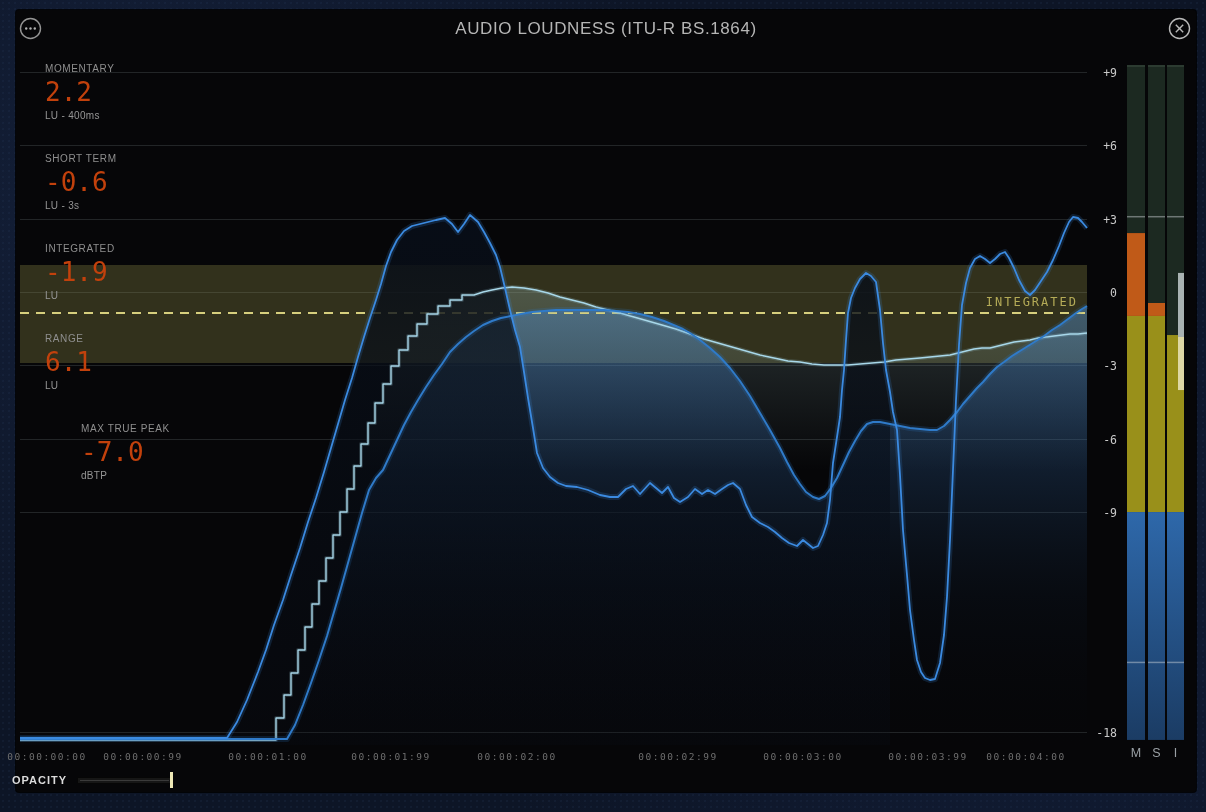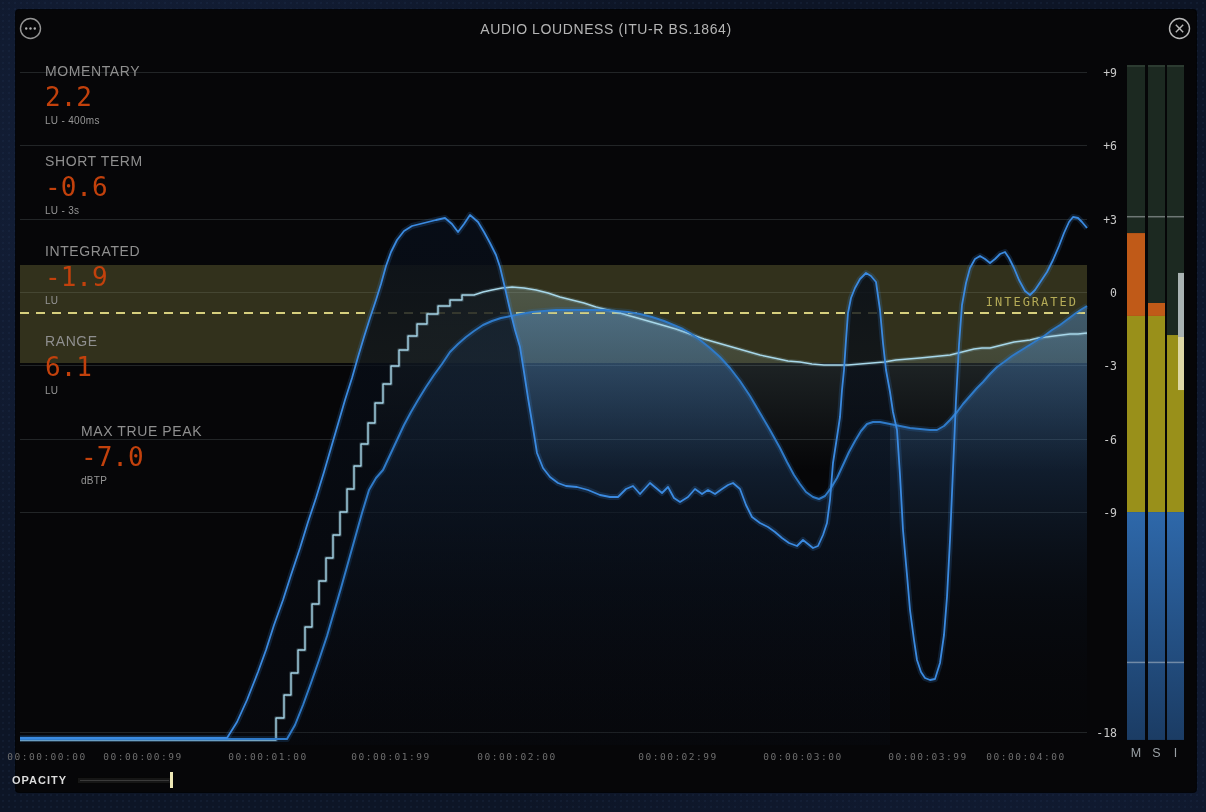--- a/index.html
+++ b/index.html
@@ -15,29 +15,29 @@
   }
   .window{
     position:absolute;left:16px;top:10px;width:1180px;height:782px;
     background:#060608;border-radius:3px;box-shadow:0 0 0 1px rgba(0,0,0,.8);
   }
   .titlebar{
     position:absolute;left:16px;top:10px;width:1180px;height:44px;
     display:flex;align-items:center;justify-content:center;
   }
   .title{
-    color:#b5b5b5;font-size:14px;letter-spacing:.6px;margin-top:-6px;
+    color:#b5b5b5;font-size:17px;letter-spacing:.6px;margin-top:-6px;
   }
   .round-btn{
     position:absolute;width:23px;height:23px;border-radius:50%;
     display:flex;align-items:center;justify-content:center;cursor:pointer;
   }
   #overlay-svg{position:absolute;left:0;top:0;pointer-events:none;}
   .metric{position:absolute;left:45px;}
-  .m-label{font-size:14px;color:#8f8f8f;letter-spacing:.6px;text-align:right;}
+  .m-label{font-size:10px;color:#8f8f8f;letter-spacing:.6px;}
   .m-value{font-family:"DejaVu Sans Mono",monospace;font-size:26px;color:#c2410c;margin-top:3px;}
   .m-unit{font-size:10px;color:#969696;margin-top:3px;letter-spacing:.3px;}
   .opacity-row{position:absolute;left:12px;top:774px;display:flex;align-items:center;}
   .opacity-label{font-size:11px;font-weight:bold;color:#dcdcdc;letter-spacing:1px;}
   .opacity-track{
     position:relative;margin-left:10px;width:93px;height:5px;cursor:pointer;
     background:#161616;border:1px solid #060606;border-radius:1px;
   }
   .opacity-track::after{
     content:"";position:absolute;left:2px;right:2px;top:2px;height:1px;background:#3a3a3a;

